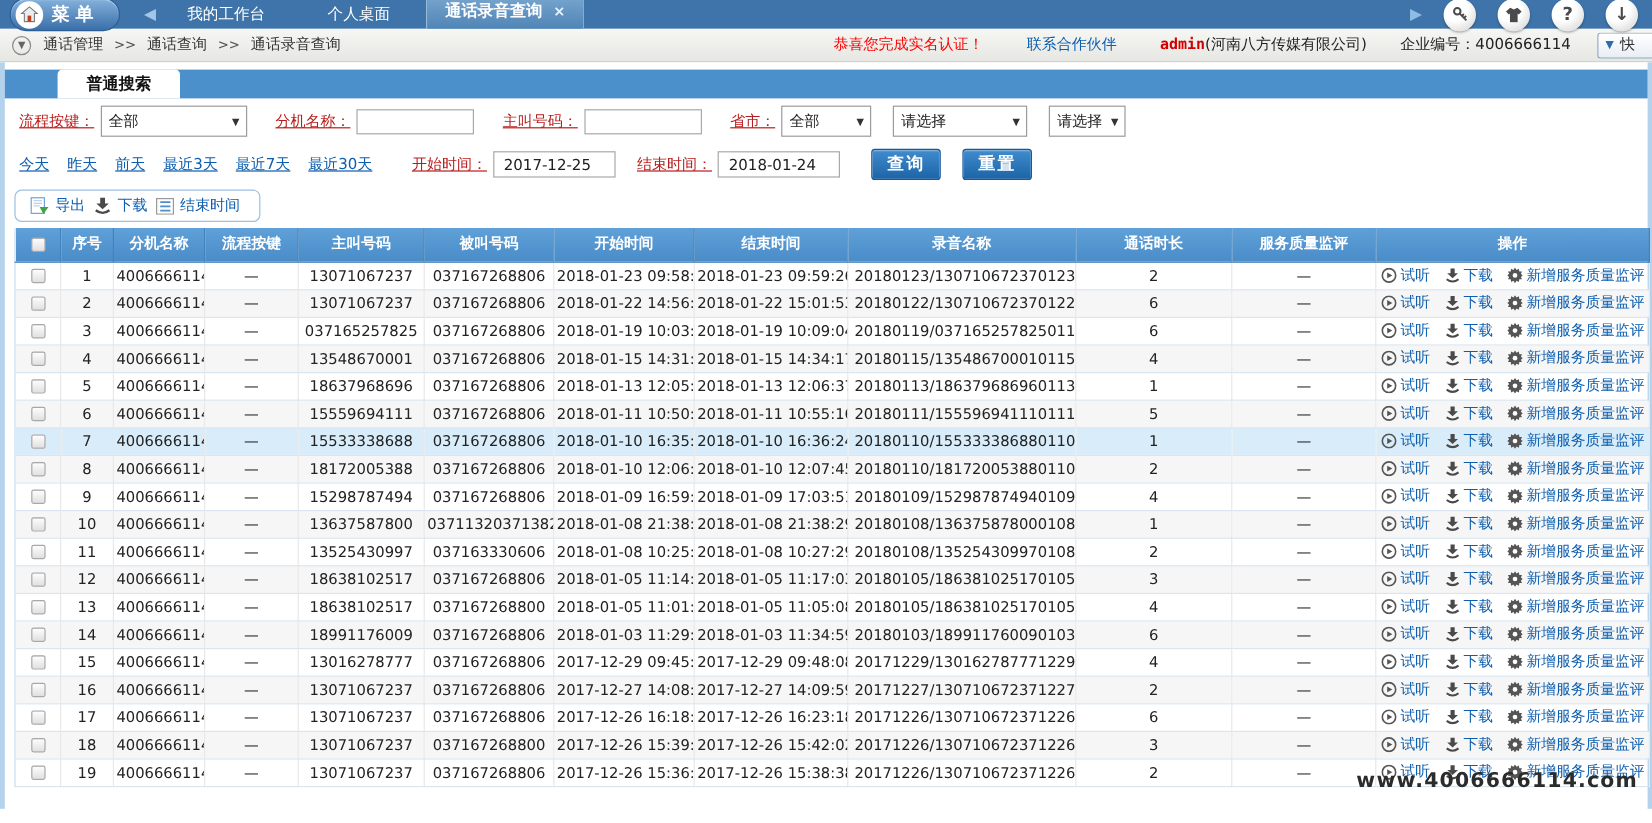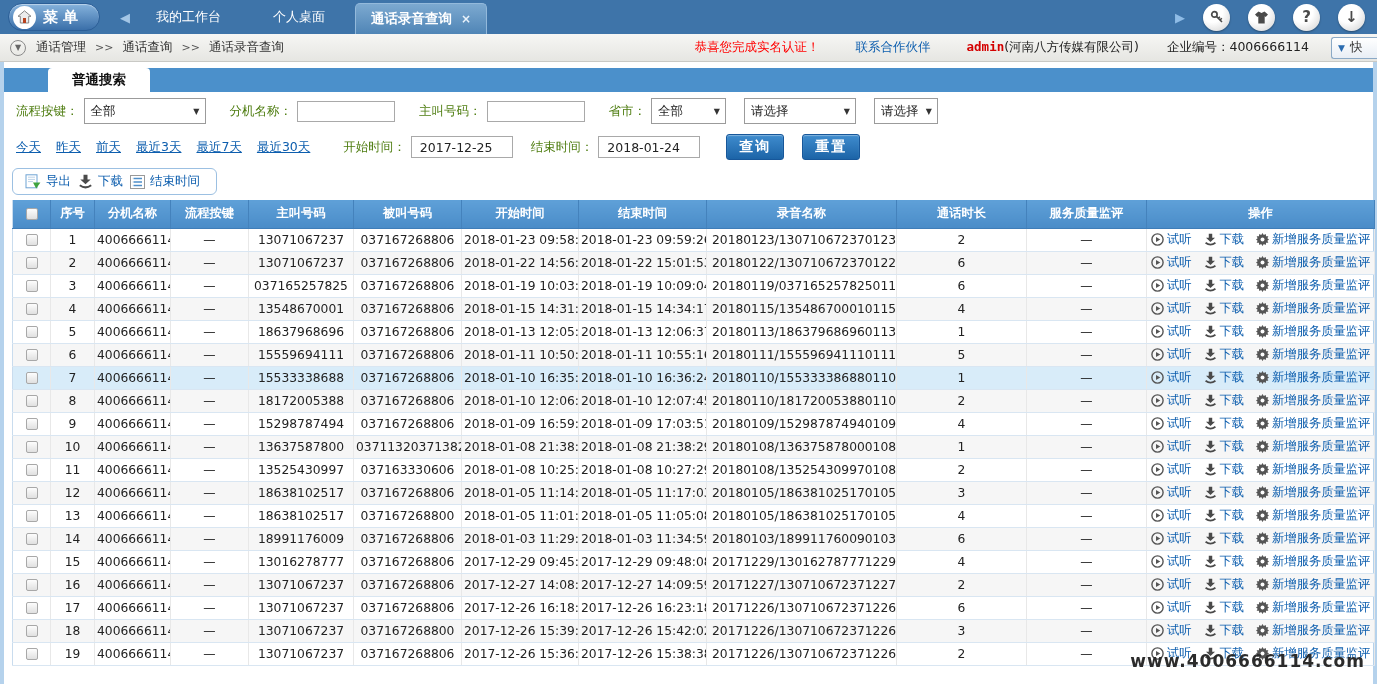--- a/index.html
+++ b/index.html
@@ -1,21 +1,21 @@
 <!DOCTYPE html>
 <html style="--c-topbar: #3E74A9; --c-panel_header: #4B90CB; --c-table_header: #4A8CC8; --c-highlight_row: #D8ECF9; --c-notice_red: #FF0000; --c-link_blue: #0D5EAE; --c-button_blue: #1C64A7;"><head>
 <meta charset="utf-8">
 <style>
   * { box-sizing: border-box; margin:0; padding:0; }
   html,body { width:1377px; height:686px; overflow:hidden; background:#fff;
     font-family:"DejaVu Sans","Liberation Sans",sans-serif; }
   body { position:relative; font-size:12.5px; color:#333; }
 
   
-  .topbar { height:34px; background:var(--c-topbar,#3E74A9); display:flex; align-items:center; }
+  .topbar { height:24px; background:var(--c-topbar,#3E74A9); display:flex; align-items:center; }
   .menu-btn { margin-left:8px; height:28px; border-radius:15px; cursor:pointer;
     background:linear-gradient(#85B2DC,#3A6FA9); border:1px solid #2B5E97;
     display:flex; align-items:center; padding:0 16px 0 4px; gap:7px;
     color:#fff; font-weight:bold; font-size:15px; letter-spacing:5px;
     box-shadow:inset 0 1px 1px rgba(255,255,255,.45); }
   .home-circle { width:23px; height:23px; background:#fff; border-radius:50%;
     display:flex; align-items:center; justify-content:center; letter-spacing:0; }
   .chev { font-size:13px; cursor:pointer; }
   .chev-left { color:#A3C6E6; margin-left:20px; }
   .chev-right { color:#8FBCE6; }
@@ -57,21 +57,21 @@
   .content { position:relative; height:622px; border-left:4px solid #B5D2EC; border-right:4px solid #B5D2EC;
     background:#fff; padding-top:6px; }
 
   .search-strip { height:24px; background:var(--c-panel_header,#4B90CB); display:flex; align-items:flex-end; }
   .search-tab { margin-left:44px; background:#fff; height:24px; padding:0 24px;
     display:flex; align-items:center; font-weight:bold; font-size:13.5px; color:#111;
     border-radius:4px 4px 0 0; cursor:pointer; }
 
   .form-row1 { display:flex; align-items:center; height:38px; padding-left:12px; }
   .form-row2 { display:flex; align-items:center; height:34px; padding-left:12px; }
-  .lbl { color:#4d7c0f; margin-right:5px; white-space:nowrap; }
+  .lbl { color:#b91c1c; margin-right:5px; white-space:nowrap;text-decoration:underline; }
   .ml18 { margin-left:18px; } .ml24 { margin-left:24px; }
   .sel { height:26px; border:1px solid #9B9B9B; background:#fff; display:inline-flex;
     align-items:center; justify-content:space-between; padding:0 5px 0 6px;
     font-size:12.5px; color:#222; cursor:pointer; }
   .sel .arrow { font-size:8px; color:#333; margin-left:6px; }
   .w120{width:122px} .w75{width:75px} .w112{width:112px} .w64{width:64px}
   .inp { height:21px; width:98px; border:1px solid #A9A9A9; background:#fff; padding:0 4px; font-size:12.5px; }
   .qlink { color:var(--c-link_blue,#0D5EAE); text-decoration:underline; margin-right:15px; cursor:pointer; white-space:nowrap; }
   .datebox { height:22px; width:102px; border:1px solid #A9A9A9; background:#fff;
     display:inline-flex; align-items:center; padding-left:8px; font-size:12.5px; color:#222; cursor:text; }

